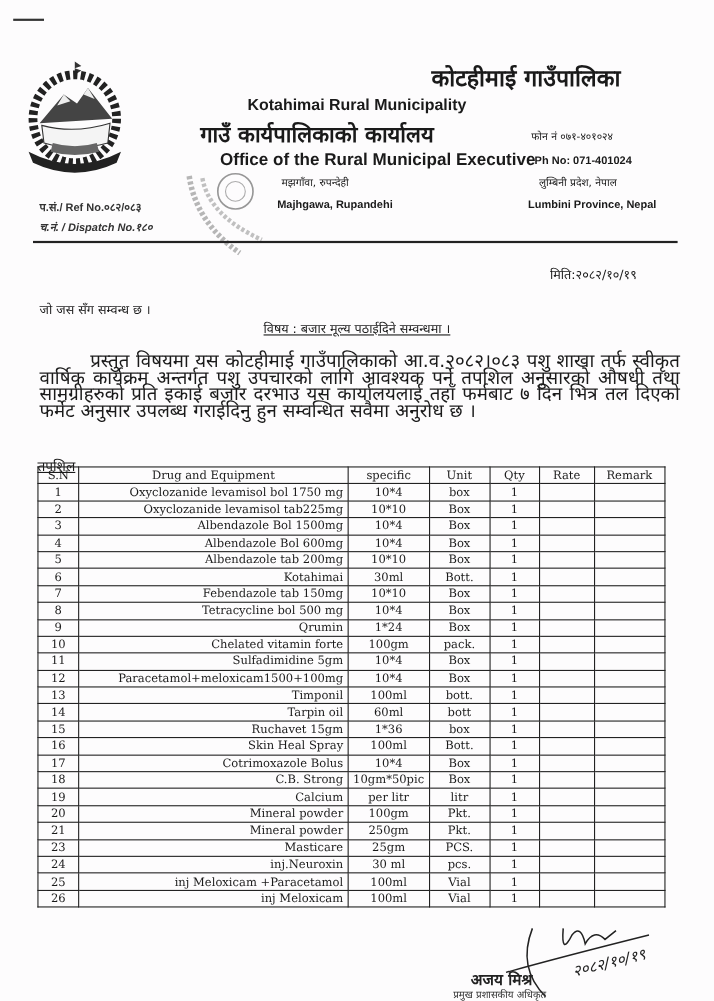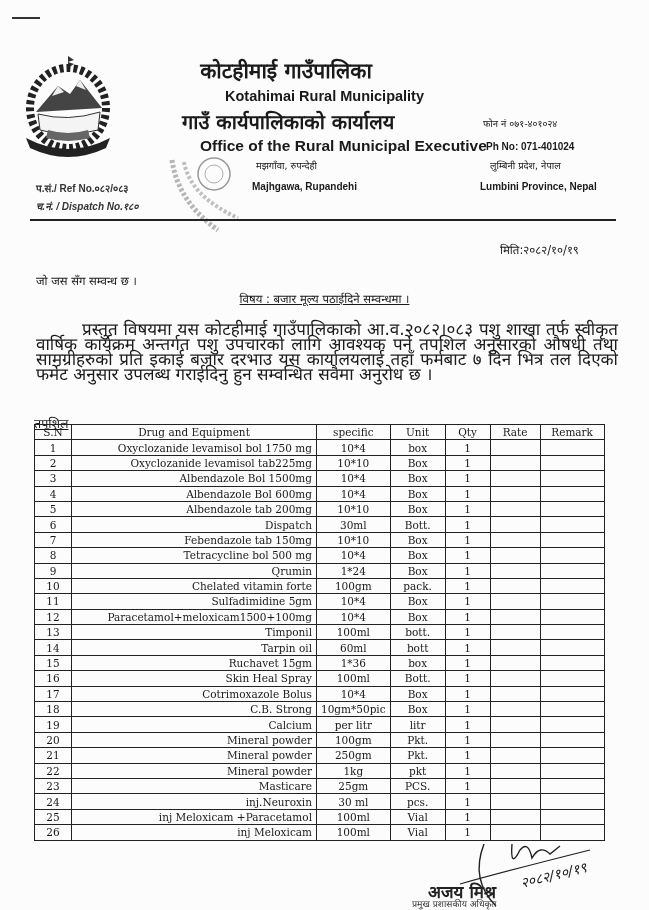--- a/index.html
+++ b/index.html
@@ -6,21 +6,21 @@
   body {
     width: 649px; height: 910px; overflow: hidden;
     background: #fdfcfd;
     font-family: "DejaVu Serif", serif;
     color: #1a1a1a;
     position: relative;
   }
   .abs { position: absolute; }
   .topdash { left: 12px; top: 17px; width: 28px; height: 2px; background: #333; }
   .emblem { left: 18px; top: 50px; width: 100px; height: 110px; }
-  .hdr-np1 { left: 0; width: 564px; top: 56px; text-align: center; font-family: "DejaVu Sans", sans-serif; font-size: 21px; font-weight: bold; padding-left: 8px; box-sizing: border-box; }
+  .hdr-np1 { left: 0; width: 564px; top: 56px; text-align: right; font-family: "DejaVu Sans", sans-serif; font-size: 21px; font-weight: bold; padding-left: 8px; box-sizing: border-box; }
   .hdr-en1 { left: 225px; top: 88px; font-family: "Liberation Sans", sans-serif; font-weight: bold; font-size: 14.5px; text-align: right; }
   .hdr-np2 { left: 182px; top: 108px; font-family: "DejaVu Sans", sans-serif; font-size: 20px; font-weight: bold; }
   .hdr-en2 { left: 200px; top: 137px; font-family: "Liberation Sans", sans-serif; font-weight: bold; font-size: 15.5px; }
   .phone-np { left: 483px; top: 117px; font-family: "DejaVu Sans", sans-serif; font-size: 9.5px; }
   .phone-en { left: 486px; top: 141px; font-family: "Liberation Sans", sans-serif; font-weight: bold; font-size: 10px; }
   .addr-np { left: 256px; top: 159px; font-family: "DejaVu Sans", sans-serif; font-size: 9.5px; }
   .prov-np { left: 490px; top: 159px; font-family: "DejaVu Sans", sans-serif; font-size: 9.5px; }
   .addr-en { left: 252px; top: 181px; font-family: "Liberation Sans", sans-serif; font-weight: bold; font-size: 10px; text-align: right; }
   .prov-en { left: 480px; top: 181px; font-family: "Liberation Sans", sans-serif; font-weight: bold; font-size: 10px; }
   .ref { left: 36px; top: 181px; font-family: "Liberation Sans", sans-serif; font-size: 10px; font-weight: bold; color:#333; }
@@ -32,21 +32,21 @@
   .subject { left: 0; width: 649px; top: 291px; text-align: center; font-family: "DejaVu Sans", sans-serif; font-size: 11.5px; }
   .subject span { text-decoration: underline; }
   .body-para { left: 36px; top: 322px; width: 582px; font-family: "DejaVu Sans", sans-serif; font-size: 17px; line-height: 15px; text-align: justify; text-indent: 46px; }
   .tapshil { left: 34px; top: 415px; font-family: "DejaVu Sans", sans-serif; font-size: 12.5px; text-decoration: underline; }
   table.items { position: absolute; left: 34px; top: 424px; border-collapse: collapse; font-family: "DejaVu Serif", serif; font-size: 10.5px; table-layout: fixed; }
   table.items td, table.items th { border: 1px solid #222; padding: 0 4px; height: 14.4px; line-height: 14px; white-space: nowrap; overflow: hidden; font-weight: normal; }
   table.items th { text-align: center; }
   td.c { text-align: center; }
   td.l { text-align: right; }
   .sig { left: 400px; top: 840px; width: 249px; height: 70px; }
-  .sig-name { left: 428px; top: 880px; font-family: "DejaVu Sans", sans-serif; font-size: 17px; font-weight: bold; color:#222; }
+  .sig-name { left: 428px; top: 880px; font-family: "DejaVu Sans", sans-serif; font-size: 14px; font-weight: bold; color:#222; }
   .sig-title { left: 412px; top: 897px; font-family: "DejaVu Sans", sans-serif; font-size: 9px; color:#333; }
 </style>
 </head>
 <body>
 
 <div class="abs topdash"></div>
 
 <svg class="abs emblem" viewBox="0 0 100 110">
   <path d="M50 6 L50 18 L56 14 L50 12 L56 10 Z" fill="#333"></path>
   <ellipse cx="50" cy="58" rx="38" ry="40" fill="none" stroke="#222" stroke-width="8" stroke-dasharray="4 3"></ellipse>
@@ -147,21 +147,21 @@
         <td class="c">5</td>
         <td class="l">Albendazole tab 200mg</td>
         <td class="c">10*10</td>
         <td class="c">Box</td>
         <td class="c">1</td>
         <td class="c"></td>
         <td class="c"></td>
       </tr>
       <tr>
         <td class="c">6</td>
-        <td class="l">Dispatch</td>
+        <td class="l">Kotahimai</td>
         <td class="c">30ml</td>
         <td class="c">Bott.</td>
         <td class="c">1</td>
         <td class="c"></td>
         <td class="c"></td>
       </tr>
       <tr>
         <td class="c">7</td>
         <td class="l">Febendazole tab 150mg</td>
         <td class="c">10*10</td>
@@ -285,29 +285,20 @@
         <td class="c">Pkt.</td>
         <td class="c">1</td>
         <td class="c"></td>
         <td class="c"></td>
       </tr>
       <tr>
         <td class="c">21</td>
         <td class="l">Mineral powder</td>
         <td class="c">250gm</td>
         <td class="c">Pkt.</td>
-        <td class="c">1</td>
-        <td class="c"></td>
-        <td class="c"></td>
-      </tr>
-      <tr>
-        <td class="c">22</td>
-        <td class="l">Mineral powder</td>
-        <td class="c">1kg</td>
-        <td class="c">pkt</td>
         <td class="c">1</td>
         <td class="c"></td>
         <td class="c"></td>
       </tr>
       <tr>
         <td class="c">23</td>
         <td class="l">Masticare</td>
         <td class="c">25gm</td>
         <td class="c">PCS.</td>
         <td class="c">1</td>

